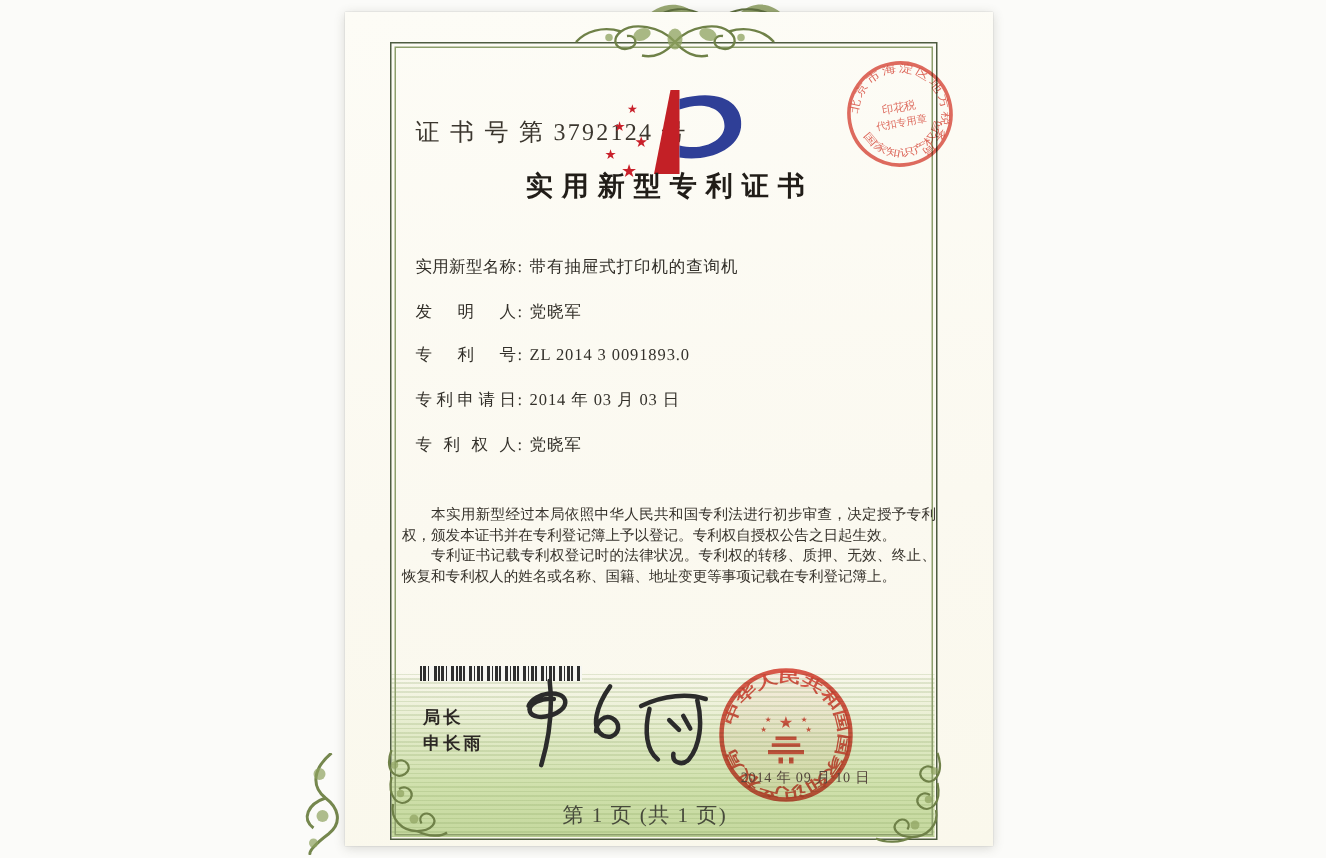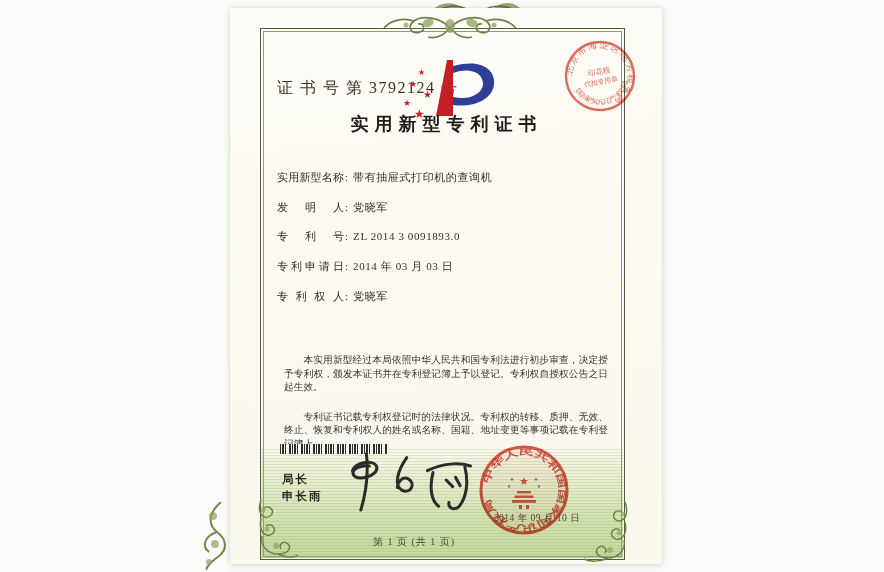--- a/index.html
+++ b/index.html
@@ -27,31 +27,31 @@
 
   
   .field{position:absolute;left:47px;font-size:11px;color:#33302a;white-space:nowrap;}
   .field .lbl{display:inline-block;width:67px;text-align:justify;text-align-last:justify;}
   .field .sep{display:inline-block;margin:0 5px 0 1px;}
   .field .val{letter-spacing:.6px;}
 
   
   .bodytext{position:absolute;left:38px;top:329px;width:356px;
             font-size:9.7px;line-height:13.6px;text-align:justify;color:#36322b;}
-  .bodytext p{margin:16px;text-indent:2em;}
+  .bodytext p{margin:0;text-indent:2em;}
 
   
   .barcode{position:absolute;left:50px;top:436px;width:108px;height:10px;
            background:repeating-linear-gradient(90deg,#2e2e2e 0 1px,#f6f6f2 1px 2px,#2e2e2e 2px 4px,#f6f6f2 4px 5px,#2e2e2e 5px 6px,#f6f6f2 6px 9px,#2e2e2e 9px 11px,#f6f6f2 11px 12px);}
   .director{position:absolute;left:52px;top:463px;font-family:Liberation Serif, serif;
             font-weight:bold;font-size:11.5px;line-height:17px;letter-spacing:2px;color:#2c2824;}
   .signature{position:absolute;left:98px;top:438px;width:150px;height:70px;}
   .main-seal{position:absolute;left:248px;top:436px;width:92px;height:92px;mix-blend-mode:multiply;opacity:.93;}
   .seal-date{position:absolute;left:252px;top:504px;width:110px;font-size:9.5px;letter-spacing:.5px;color:#54463c;text-align:center;}
-  .footer{position:absolute;left:44px;top:527px;width:280px;text-align:center;font-size:10px;letter-spacing:1px;color:#474a3b;}
+  .footer{position:absolute;left:60px;top:527px;width:280px;text-align:center;font-size:14px;letter-spacing:1px;color:#474a3b;}
 
   .corner-seal{position:absolute;left:332px;top:30px;width:76px;height:76px;transform:rotate(-10deg);
                mix-blend-mode:multiply;opacity:.88;}
 
   
   .flourish{position:absolute;}
   .deco-outside{position:absolute;z-index:1;}
 </style>
 </head>
 <body>

